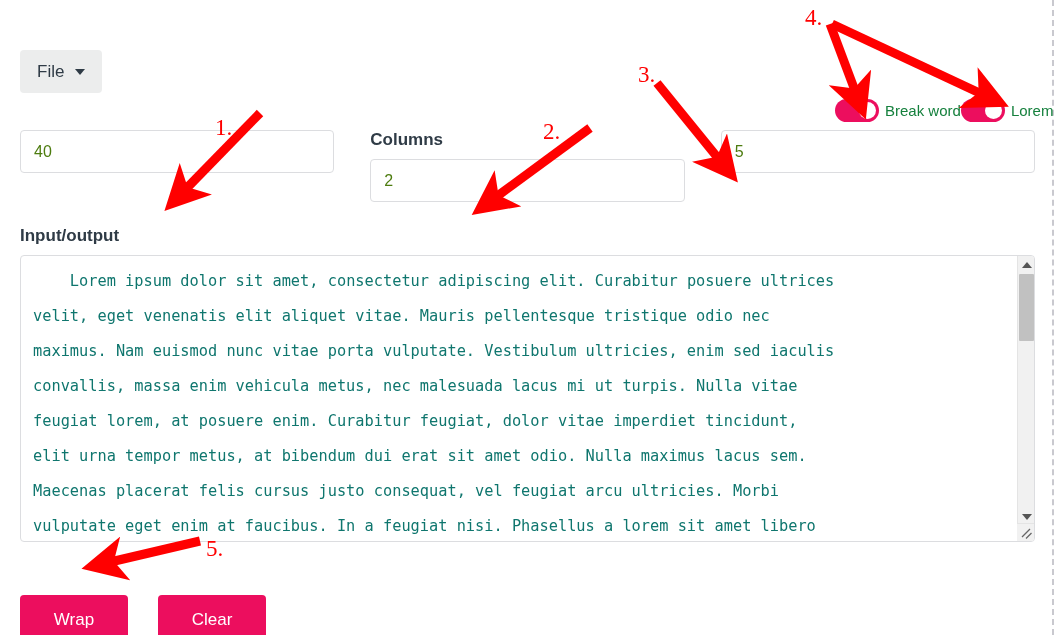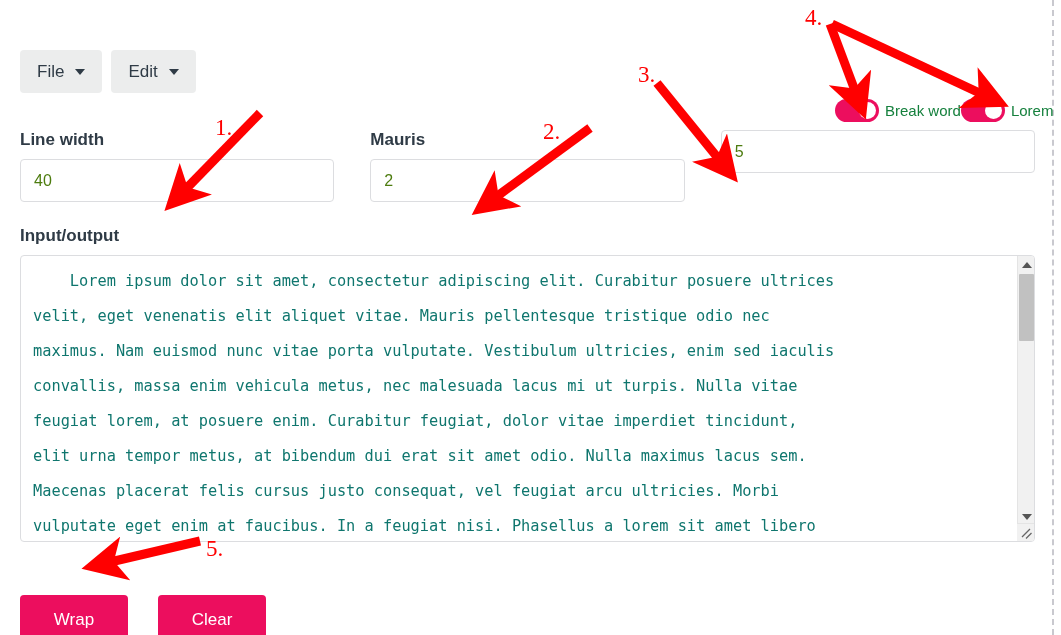--- a/index.html
+++ b/index.html
@@ -285,48 +285,43 @@
 
 <div id="root">
 
   <div class="page-edge-guide"></div>
 
   <div class="menubar">
     <button class="menu-btn">
       <span>File</span>
       <span class="caret"></span>
     </button>
-    <button class="menu-btn">
-      <span>Edit</span>
-      <span class="caret"></span>
-    </button>
   </div>
 
   <div class="toggles">
     <div class="toggle-group">
       <div class="switch">
         <div class="knob"></div>
       </div>
       <span class="switch-label">Break word</span>
     </div>
     <div class="toggle-group">
       <div class="switch">
         <div class="knob"></div>
       </div>
       <span class="switch-label">Lorem</span>
     </div>
   </div>
 
   <div class="fields">
     <div class="field">
-      <label class="field-label">Line width</label>
       <input class="field-input" type="text" value="40" style="">
     </div>
     <div class="field">
-      <label class="field-label">Mauris</label>
+      <label class="field-label">Columns</label>
       <input class="field-input" type="text" value="2" style="">
     </div>
     <div class="field">
       <input class="field-input" type="text" value="5" style="">
     </div>
   </div>
 
   <div class="io-block">
     <label class="io-label">Input/output</label>
     <div class="io-wrap">

